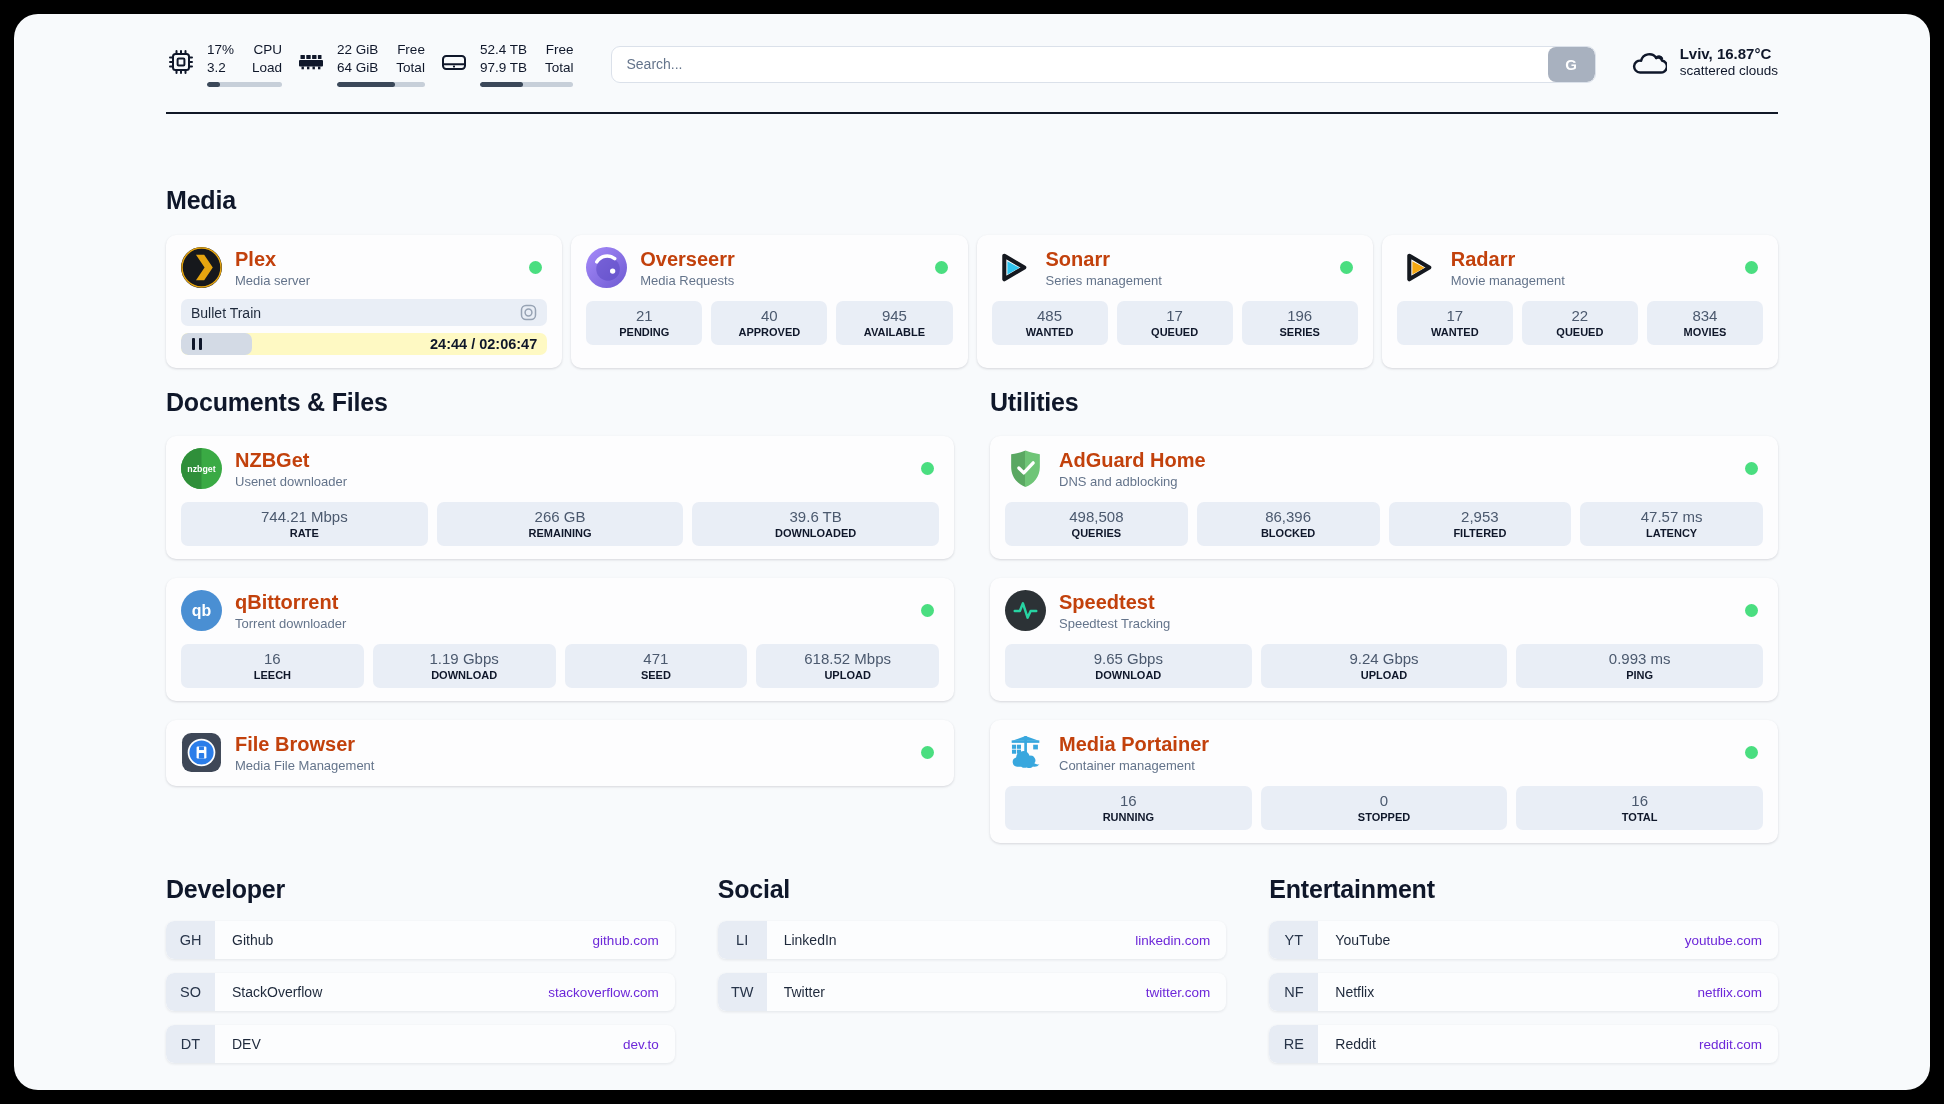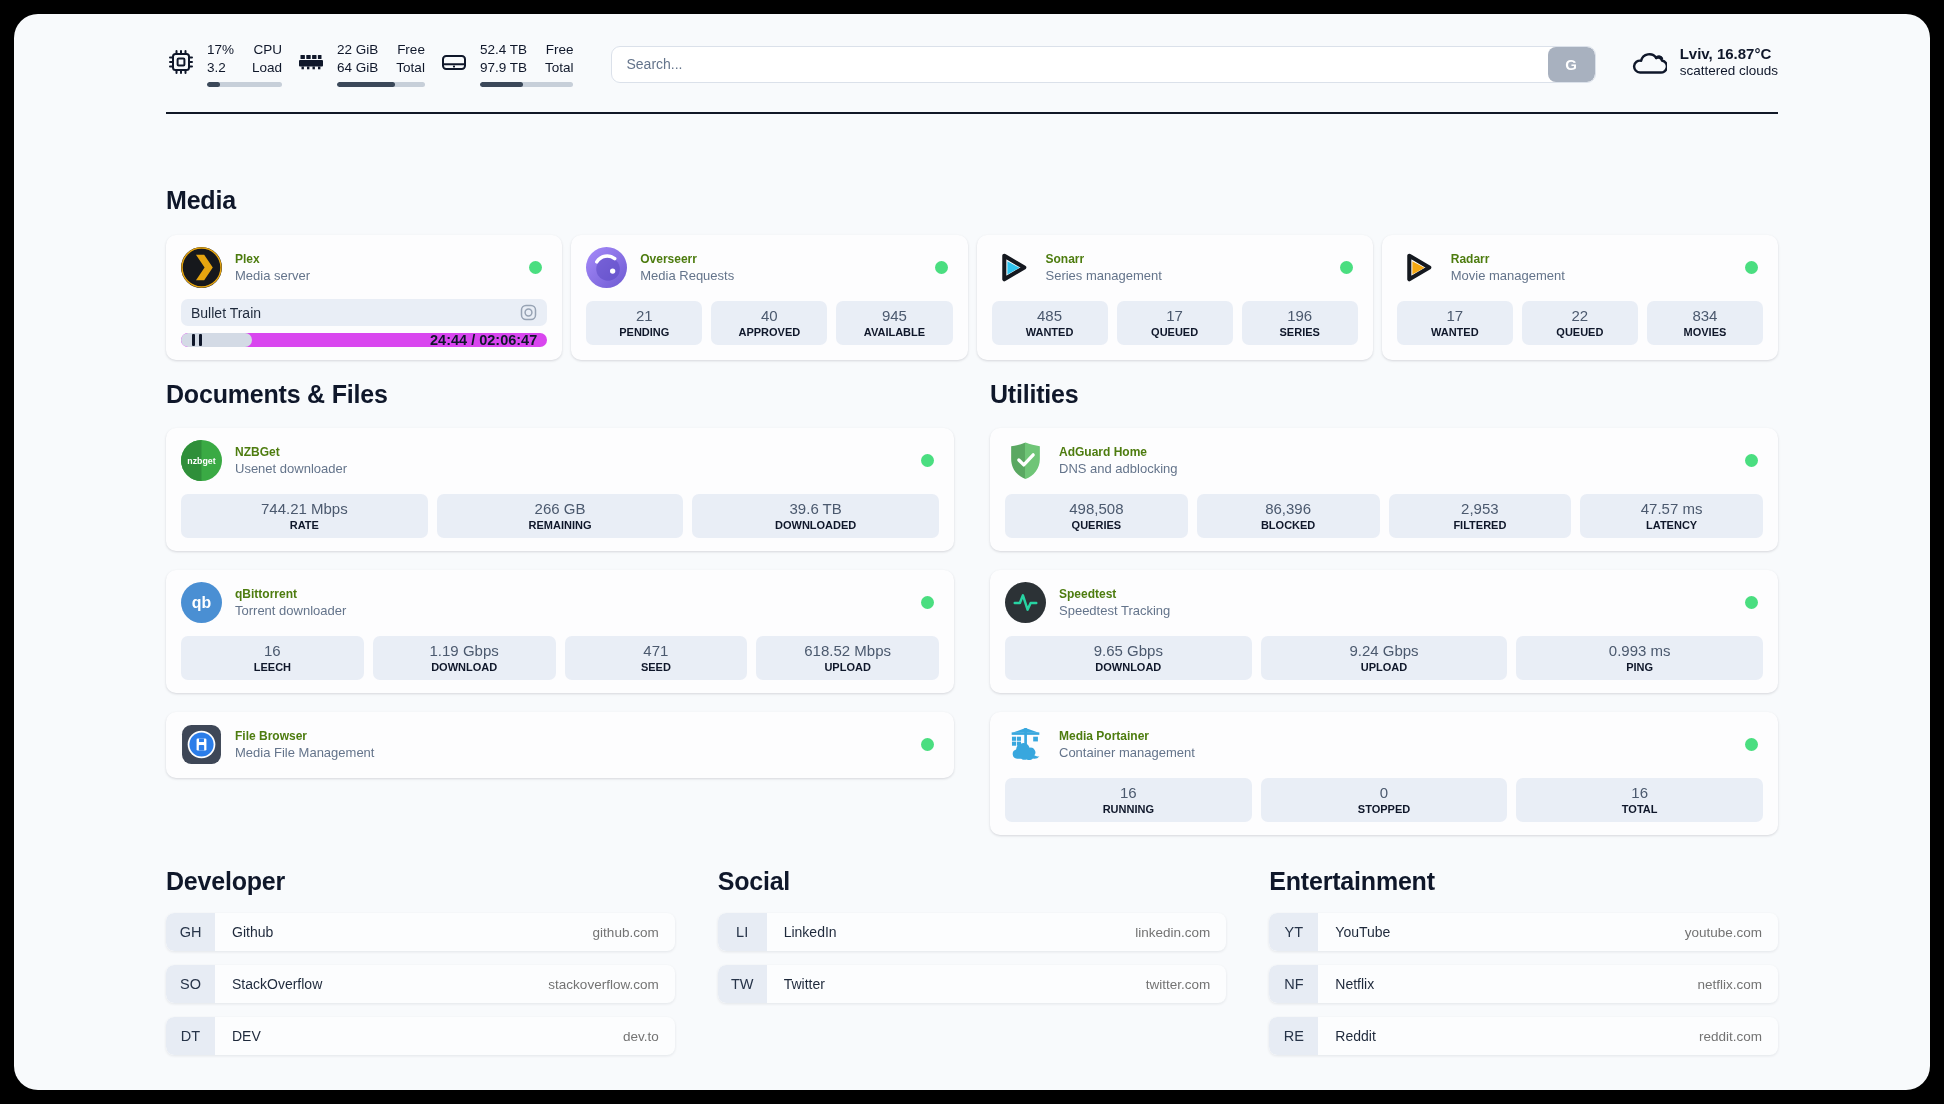--- a/index.html
+++ b/index.html
@@ -34,50 +34,50 @@
 
   
   .section-title { font-size:25px; font-weight:700; color:#0f172a; letter-spacing:-0.2px; }
   .media-section { margin-top:72px; }
   .media-grid { display:grid; grid-template-columns:repeat(4,1fr); gap:9px; margin-top:20px; }
 
   .card { background:#fdfdfe; border-radius:10px; padding:12px 15px 13px; box-shadow:0 1px 3px rgba(15,23,42,.10), 0 1px 2px rgba(15,23,42,.05); cursor:pointer; }
   .svc-head { display:flex; align-items:center; }
   .svc-icon { width:41px; height:41px; flex:none; }
   .svc-meta { margin-left:13px; min-width:0; }
-  .svc-name { font-size:12px; font-weight:700; color:#4d7c0f; white-space:nowrap; }
+  .svc-name { font-size:20px; font-weight:700; color:#c2410c; white-space:nowrap; }
   .svc-desc { font-size:13px; color:#64748b; margin-top:2px; white-space:nowrap; }
   .dot { width:13px; height:13px; border-radius:50%; margin-left:auto; margin-right:5px; flex:none; }
 
   .stats { display:grid; gap:9px; margin-top:13px; }
   .cols-3 { grid-template-columns:repeat(3,1fr); }
   .cols-4 { grid-template-columns:repeat(4,1fr); }
   .stat { background:#e9eef6; border-radius:7px; text-align:center; padding:6px 4px 7px; }
   .stat-value { font-size:15px; color:#4b596e; }
   .stat-label { font-size:11px; font-weight:700; color:#0f172a; margin-top:2px; }
 
   
   .np-title { margin-top:11px; height:27px; background:#e9eef6; border-radius:7px; display:flex; align-items:center; padding:0 10px; font-size:14px; color:#1e293b; }
   .np-type { margin-left:auto; width:17px; height:17px; display:flex; }
-  .np-progress { margin-top:7px; height:14px; background:#d946ef; border-radius:7px; position:relative; display:flex; align-items:center; overflow:hidden;text-align:center; }
+  .np-progress { margin-top:7px; height:22px; background:#fef9c3; border-radius:7px; position:relative; display:flex; align-items:center; overflow:hidden;text-align:center; }
   .np-fill { position:absolute; left:0; top:0; bottom:0; background:#d3dae5; border-radius:7px; }
   .pause-btn { position:relative; margin-left:11px; display:flex; gap:3.5px; background:none; border:none; cursor:pointer; padding:0; }
   .pause-btn span { width:3px; height:12px; background:#0f172a; border-radius:1px; }
   .np-time { position:relative; margin-left:auto; margin-right:10px; font-size:14.5px; font-weight:700; color:#0f172a; }
 
   .two-col { display:grid; grid-template-columns:1fr 1fr; gap:36px; margin-top:20px; }
   .col-stack { margin-top:19px; display:flex; flex-direction:column; gap:19px; }
 
   
   .bm-grid { display:grid; grid-template-columns:repeat(3,1fr); gap:43px; margin-top:32px; }
   .bm-list { margin-top:17px; display:flex; flex-direction:column; gap:14px; }
   .bm-row { height:38px; background:#fcfdfe; border-radius:8px; box-shadow:0 1px 3px rgba(15,23,42,.09); display:flex; align-items:center; overflow:hidden; cursor:pointer; }
   .bm-abbr { width:49px; align-self:stretch; background:#e7ecf4; display:flex; align-items:center; justify-content:center; font-size:14.5px; color:#273449; border-radius:8px 0 0 8px; flex:none; }
   .bm-name { margin-left:17px; font-size:14px; font-weight:500; color:#1e293b; }
-  .bm-url { margin-left:auto; margin-right:16px; font-size:13.5px; color:#737373; }
+  .bm-url { margin-left:auto; margin-right:16px; font-size:13.5px; color:#6d28d9; }
 
   svg { display:block; }
 </style>
 </head>
 <body>
 
 <div class="page">
   <div class="container">
 
     <div class="topbar">

